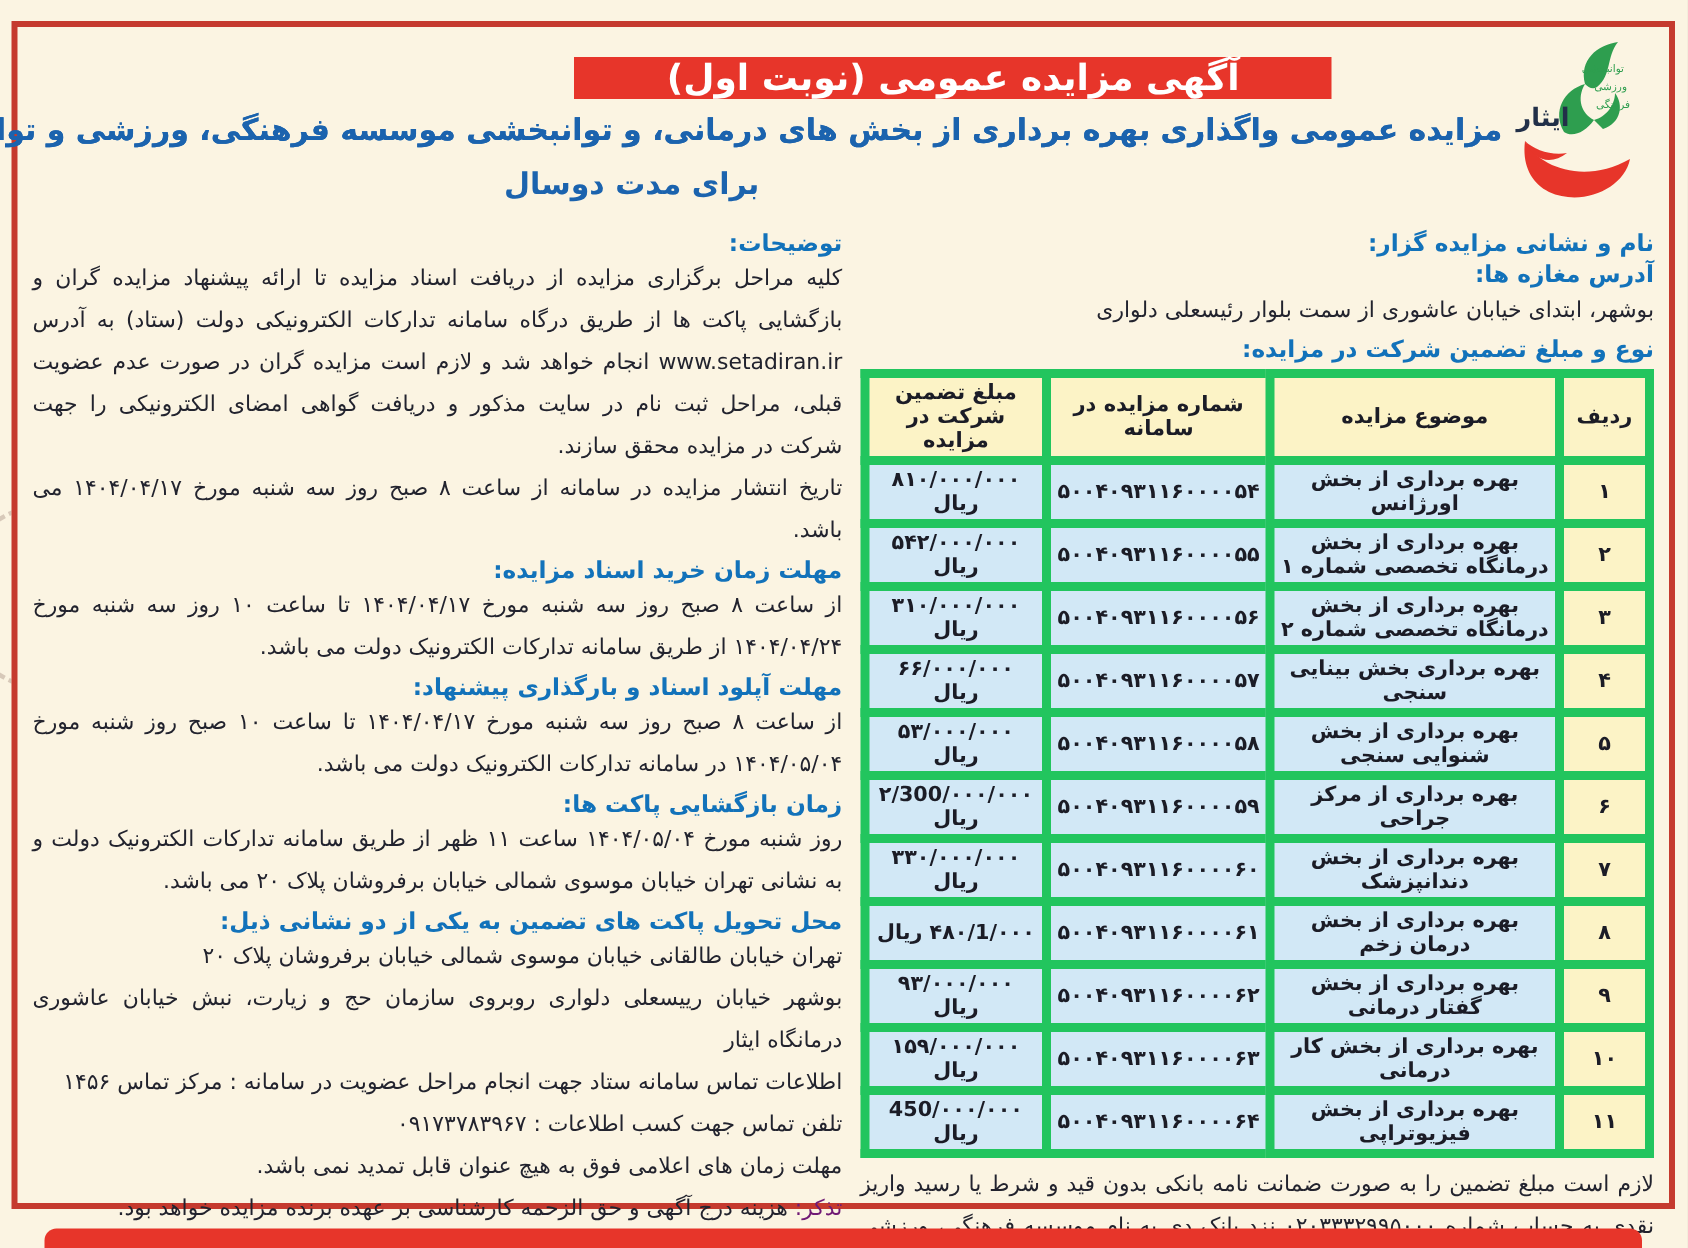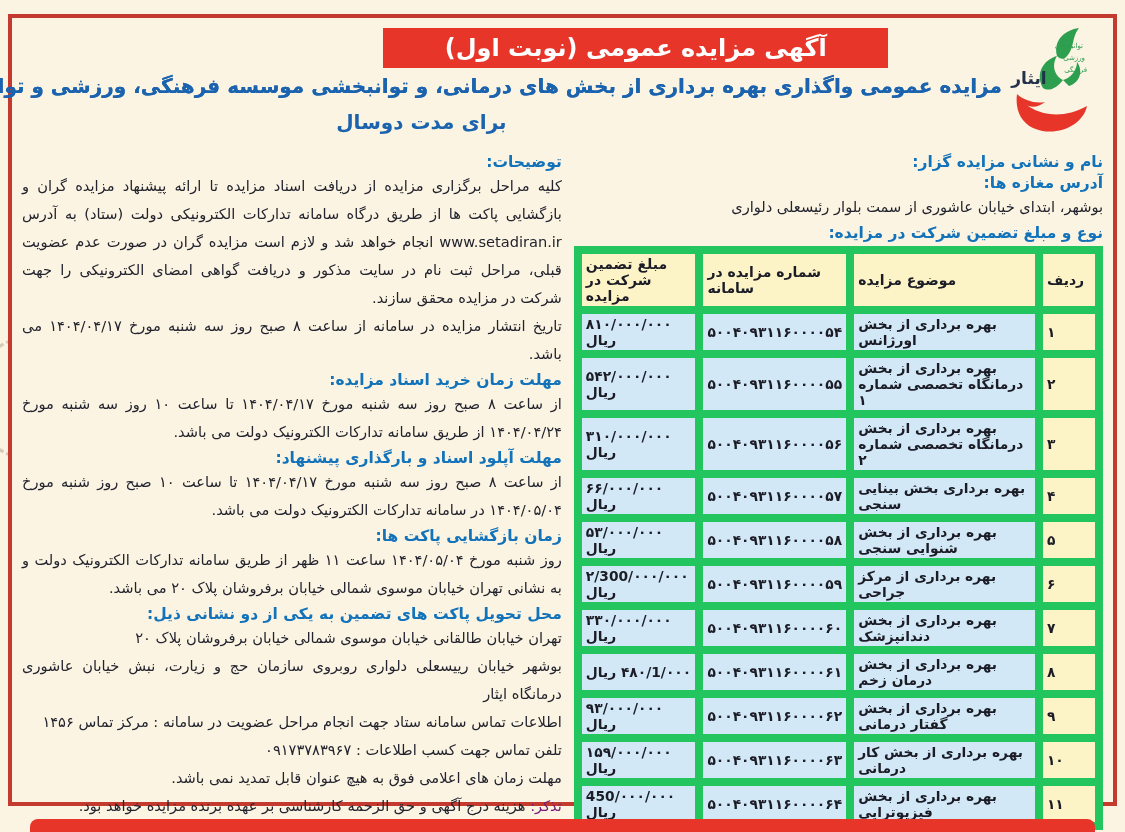--- a/index.html
+++ b/index.html
@@ -19,21 +19,21 @@
     position:absolute;
     left:8px;top:14px;width:1109px;height:792px;
     box-sizing:border-box;
     border:4px solid #c53a2e;
     background:#fbf4e2;
     padding:4px 8px;
   }
   
   .ad-header{position:relative;height:128px;}
   .banner{
-    position:absolute;top:6px;left:33.5%;width:46.5%;height:40px;
+    position:absolute;top:16px;left:33.5%;width:46.5%;height:28px;
     background:#e7352a;
     color:#ffffff;
     font-weight:bold;font-size:24px;
     display:flex;align-items:center;justify-content:center;
     letter-spacing:-0.5px;
   }
   .subtitle1{
     position:absolute;top:52px;right:9.5%;left:1%;
     text-align:center;
     color:#1b63ae;font-weight:bold;font-size:20px;
@@ -64,23 +64,23 @@
     color:#22232e;font-size:14.6px;line-height:1.92;
     text-align:justify;margin:0;
   }
   
   table.tenders{
     width:100%;border-collapse:collapse;
     margin-top:4px;
     background:#fbf4e2;
   }
   table.tenders th, table.tenders td{
-    border:8px solid #22c55e;
+    border:6px solid #22c55e;
     padding:2px 4px;
-    text-align:left;
+    text-align:center;
     font-size:13.8px;
     color:#1b1c26;
     font-weight:bold;
   }
   table.tenders th{background:#fcf3c6;height:46px;font-size:14px;}
   td.c-no{background:#fcf3c6;width:12%;}
   td.c-subject{background:#d2e8f6;width:43%;margin-left:48px;}
   td.c-id{background:#d2e8f6;width:21.5%;}
   td.c-amount{background:#d2e8f6;width:23.5%;}
   table.tenders td{height:27px;}

